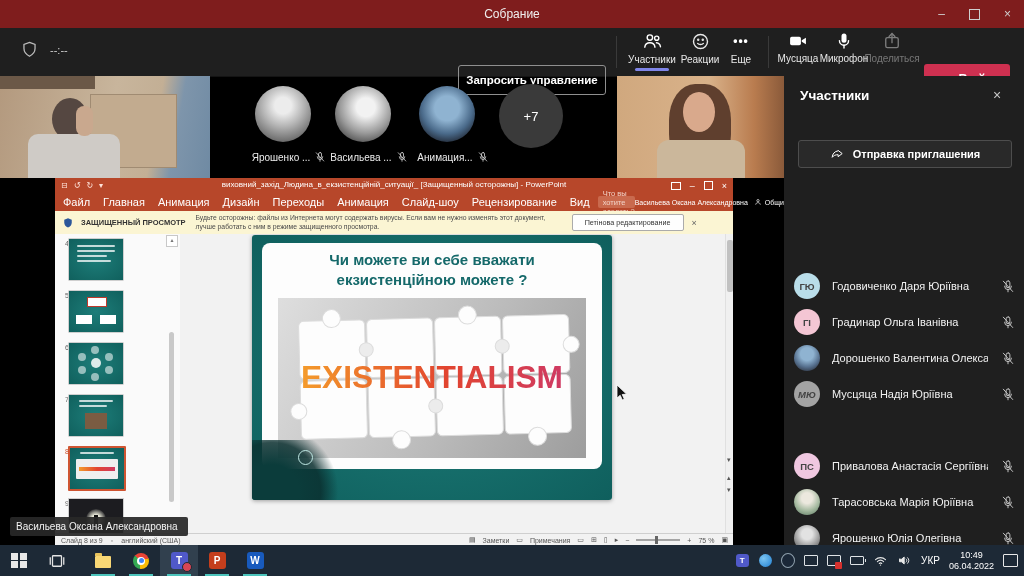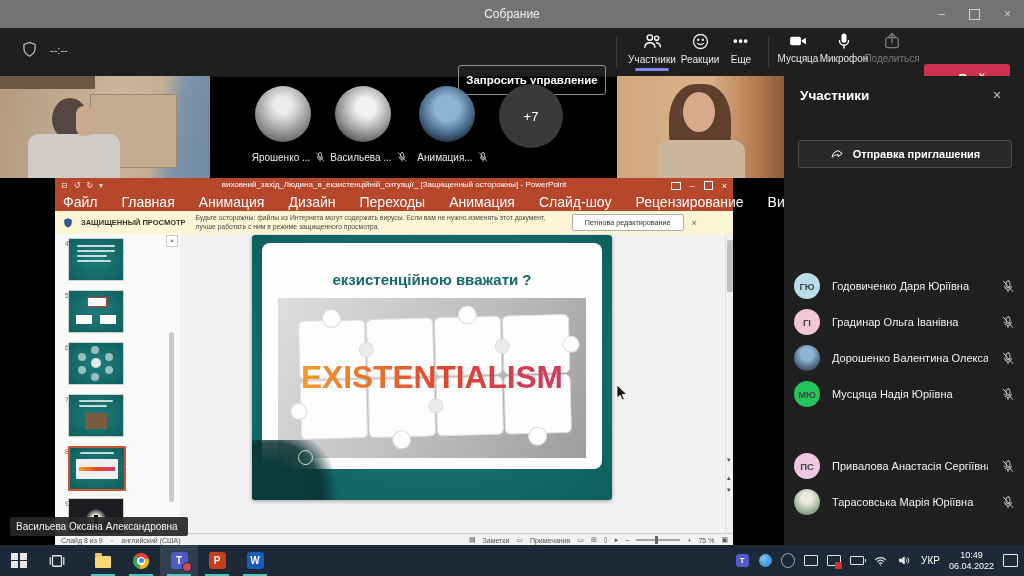--- a/index.html
+++ b/index.html
@@ -1,21 +1,21 @@
 <!DOCTYPE html>
 <html><head>
 <meta charset="utf-8">
 <style>
   html,body{margin:0;padding:0;background:#000;}
   #screen{position:relative;width:1024px;height:576px;overflow:hidden;background:#000;
           font-family:"Liberation Sans","DejaVu Sans",sans-serif;color:#fff;}
   .abs{position:absolute;}
   svg.ic{display:block;}
   
-  .titlebar{left:0;top:0;width:1024px;height:28px;background:#737373;}
+  .titlebar{left:0;top:0;width:1024px;height:28px;background:#7f1d1d;}
   .titlebar .ttl{left:0;right:0;top:7px;text-align:center;font-size:12px;color:#f0f0f0;}
   .wbtn{top:0;width:33px;height:28px;display:flex;align-items:center;justify-content:center;color:#cfcfcf;font-size:12px;}
   .restore-box{width:9px;height:9px;border:1px solid #cfcfcf;}
   
   .toolbar{left:0;top:28px;width:1024px;height:48px;background:#1f1f1f;border-bottom:1px solid #141414;}
   .tb-label{font-size:10px;color:#e8e8e8;text-align:center;}
   .tb-group{top:3px;width:52px;height:44px;display:flex;flex-direction:column;align-items:center;justify-content:flex-start;gap:2px;}
   .tb-sep{top:8px;width:1px;height:32px;background:#3a3a3a;}
   .req-btn{left:458px;top:37px;width:146px;height:28px;border:1px solid #8f8f8f;border-radius:3px;
            display:flex;align-items:center;justify-content:center;font-size:11.5px;font-weight:bold;color:#fff;background:transparent;}
@@ -33,21 +33,21 @@
   .ovf{left:499px;top:84px;width:64px;height:64px;border-radius:50%;background:#3a3a3a;display:flex;align-items:center;justify-content:center;font-size:13px;color:#fff;}
   .av-name{top:149px;height:16px;display:flex;align-items:center;justify-content:center;gap:4px;font-size:10px;color:#ececec;}
   
   .ppt{left:55px;top:178px;width:678px;height:367px;background:#fff;}
   .ppt-title{left:0;top:0;width:678px;height:15px;background:#b7472a;display:flex;align-items:center;}
   .qat{margin-left:6px;display:flex;gap:6px;font-size:8px;color:#ffe3da;}
   .ppt-ttl-text{position:absolute;left:120px;right:120px;top:2px;text-align:center;font-size:8px;color:#fff;white-space:nowrap;overflow:hidden;}
   .ppt-ctl{display:flex;align-items:center;gap:9px;margin-left:auto;margin-right:6px;color:#fff;font-size:9px;}
   .ppt-restore{width:7px;height:7px;border:1px solid #fff;}
   .ribbon{left:0;top:15px;width:678px;height:18px;background:#b7472a;display:flex;align-items:center;}
-  .rtabs{display:flex;gap:24px;margin-left:8px;font-size:14px;color:#fff;white-space:nowrap;}
+  .rtabs{display:flex;gap:13px;margin-left:8px;font-size:11px;color:#fff;white-space:nowrap;}
   .rsearch{margin-left:8px;width:150px;height:12px;background:#c96a4e;border-radius:2px;font-size:7.5px;color:#f2d3c8;display:flex;align-items:center;padding-left:5px;}
   .racct{margin-left:auto;font-size:7px;color:#fff;white-space:nowrap;}
   .rshare{margin-left:6px;margin-right:4px;display:flex;align-items:center;gap:3px;font-size:7px;color:#fff;white-space:nowrap;}
   .banner{left:0;top:33px;width:678px;height:23px;background:#fbf5d3;border-bottom:1px solid #ded7ae;display:flex;align-items:center;}
   .banner .badge{font-size:7.5px;font-weight:bold;color:#333;margin-left:7px;white-space:nowrap;}
   .banner .msg{font-size:6.8px;line-height:8.6px;color:#4a4a4a;width:368px;margin-left:10px;}
   .banner .act{width:110px;height:15px;background:#fefefe;border:1px solid #ababab;border-radius:2px;font-size:7.2px;color:#333;
                display:flex;align-items:center;justify-content:center;margin-left:8px;white-space:nowrap;}
   .banner .bx{margin-left:8px;color:#666;font-size:9px;}
   .ppt-body{left:0;top:56px;width:678px;height:299px;background:#f2f2f2;overflow:hidden;}
@@ -414,21 +414,22 @@
         <span class="thumb-num" style="top:266px">9</span>
         <div class="thumb" style="top:264px;background:#1c1c20">
           <span class="abs" style="left:17px;top:10px;width:20px;height:20px;border-radius:50%;background:radial-gradient(circle,#e8e8d8 0 30%,rgba(40,40,40,0) 75%)"></span>
           <span class="abs" style="left:25px;top:16px;width:4px;height:14px;background:#111"></span>
         </div>
       </div>
 
       <div class="abs slidepane">
         <div class="abs slide">
           <div class="slide-card">
-            <div class="slide-t" style="top:28px">екзистенційною вважати ?</div>
+            <div class="slide-t" style="top:8px">Чи можете ви себе вважати</div>
+            <div class="slide-t" style="top:28px">екзистенційною можете ?</div>
             <div class="puzzlebox">
               <svg class="ic" width="308" height="160" viewBox="0 0 308 160">
                 <g transform="rotate(-1.5 154 80)" fill="#fdfdfd" stroke="#dcdcdc" stroke-width="1">
                   <rect x="22" y="20" width="66" height="58" rx="5"></rect>
                     <rect x="90" y="20" width="66" height="58" rx="5"></rect>
                   <rect x="158" y="20" width="66" height="58" rx="5"></rect>
                     <rect x="226" y="20" width="66" height="58" rx="5"></rect>
                   <rect x="22" y="80" width="66" height="58" rx="5"></rect>
                     <rect x="90" y="80" width="66" height="58" rx="5"></rect>
                   <rect x="158" y="80" width="66" height="58" rx="5"></rect>
@@ -530,36 +531,43 @@
         </svg>
     </div>
     <div class="abs prow" style="top:264px">
       <span class="pav ph-dor"></span>
       <span class="pname">Дорошенко Валентина Олекса...</span>
       <svg class="ic pmic" width="15" height="15">
           <use href="#i-micoff"></use>
         </svg>
     </div>
     <div class="abs prow" style="top:300px">
-      <span class="pav" style="background: #22c55e;">МЮ</span>
+      <span class="pav" style="background: #a3a3a3; font-style: italic;">МЮ</span>
       <span class="pname">Мусцяца Надія Юріївна</span>
       <svg class="ic pmic" width="15" height="15">
           <use href="#i-micoff"></use>
         </svg>
     </div>
     <div class="abs prow" style="top:372px">
       <span class="pav" style="background: rgb(239, 199, 224);">ПС</span>
       <span class="pname">Привалова Анастасія Сергіївна</span>
       <svg class="ic pmic" width="15" height="15">
           <use href="#i-micoff"></use>
         </svg>
     </div>
     <div class="abs prow" style="top:408px">
       <span class="pav ph-tar"></span>
       <span class="pname">Тарасовська Марія Юріївна</span>
+      <svg class="ic pmic" width="15" height="15">
+          <use href="#i-micoff"></use>
+        </svg>
+    </div>
+    <div class="abs prow" style="top:444px">
+      <span class="pav ph-yar2"></span>
+      <span class="pname">Ярошенко Юлія Олегівна</span>
       <svg class="ic pmic" width="15" height="15">
           <use href="#i-micoff"></use>
         </svg>
     </div>
 
     <div class="abs sect">
       <span style="font-size:8px;color:#bdbdbd">▾</span>
       <span>Участники (1)</span>
     </div>
 

